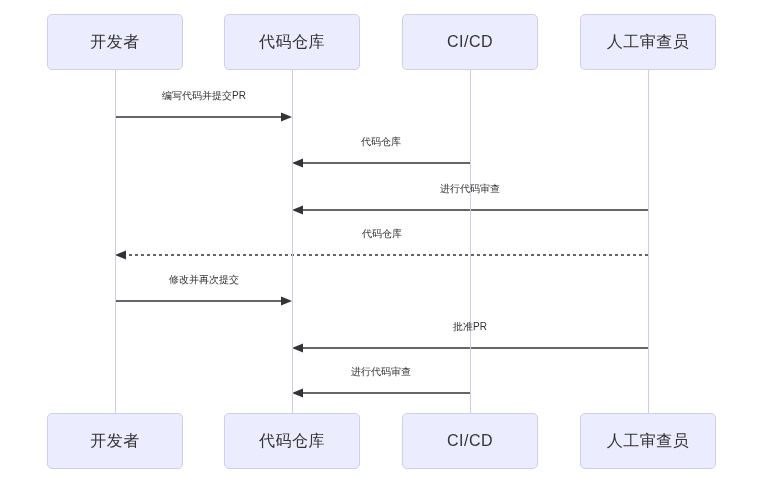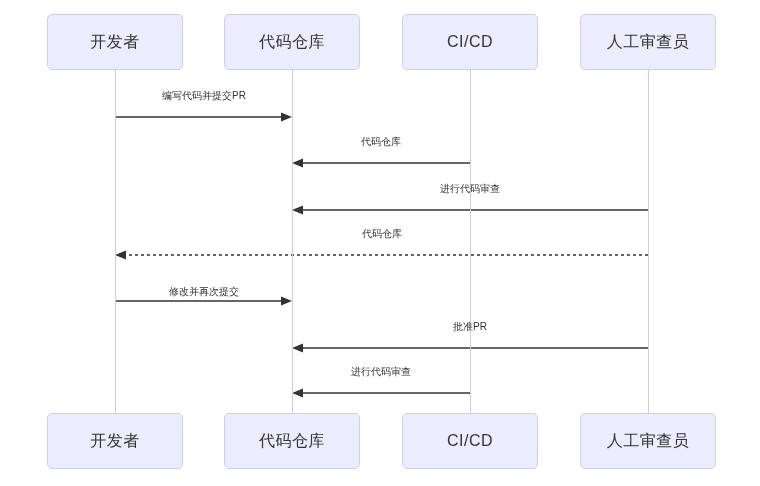--- a/index.html
+++ b/index.html
@@ -66,17 +66,17 @@
 
   <div class="actor" style="left:47px;  top:413px">开发者</div>
   <div class="actor" style="left:224px; top:413px">代码仓库</div>
   <div class="actor" style="left:402px; top:413px">CI/CD</div>
   <div class="actor" style="left:580px; top:413px">人工审查员</div>
 
   <div class="msg" style="left:204px; top:88px">编写代码并提交PR</div>
   <div class="msg" style="left:381px; top:134px">代码仓库</div>
   <div class="msg" style="left:470px; top:181px">进行代码审查</div>
   <div class="msg" style="left:382px; top:226px">代码仓库</div>
-  <div class="msg" style="left:204px; top:284px">修改并再次提交</div>
+  <div class="msg" style="left:204px; top:272px">修改并再次提交</div>
   <div class="msg" style="left:470px; top:319px">批准PR</div>
   <div class="msg" style="left:381px; top:364px">进行代码审查</div>
 
 </div>
 
 </body></html>

